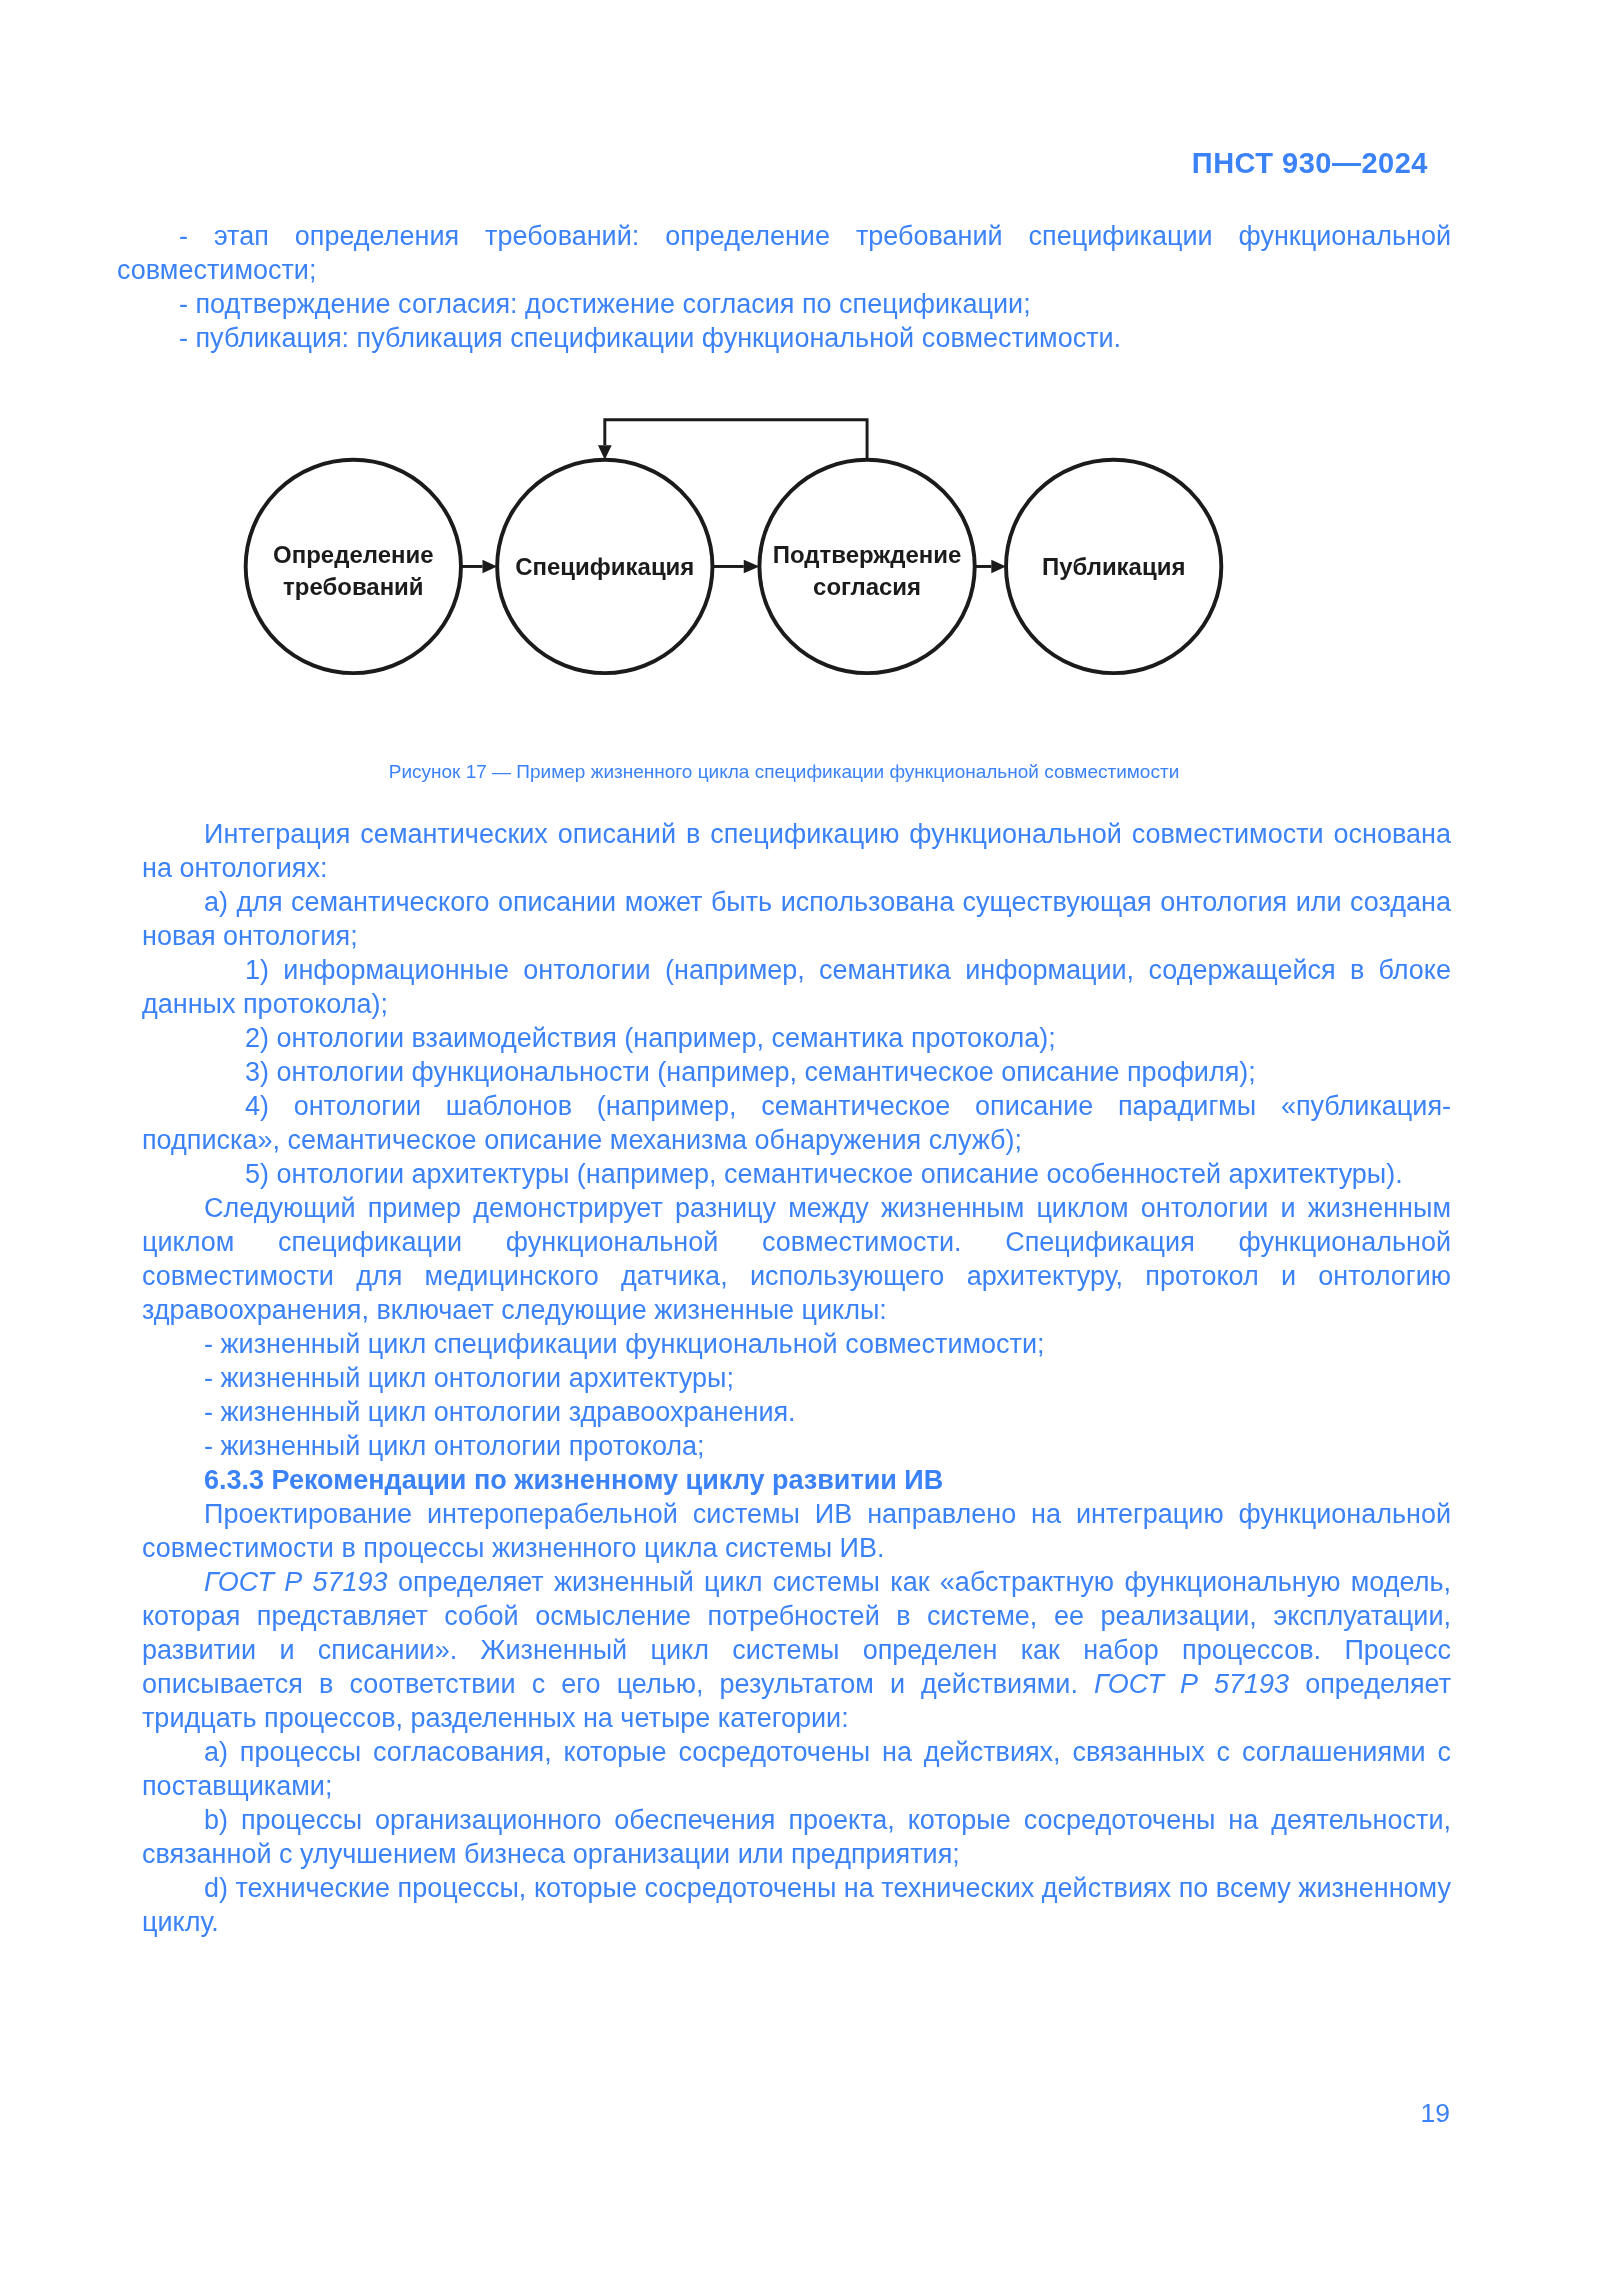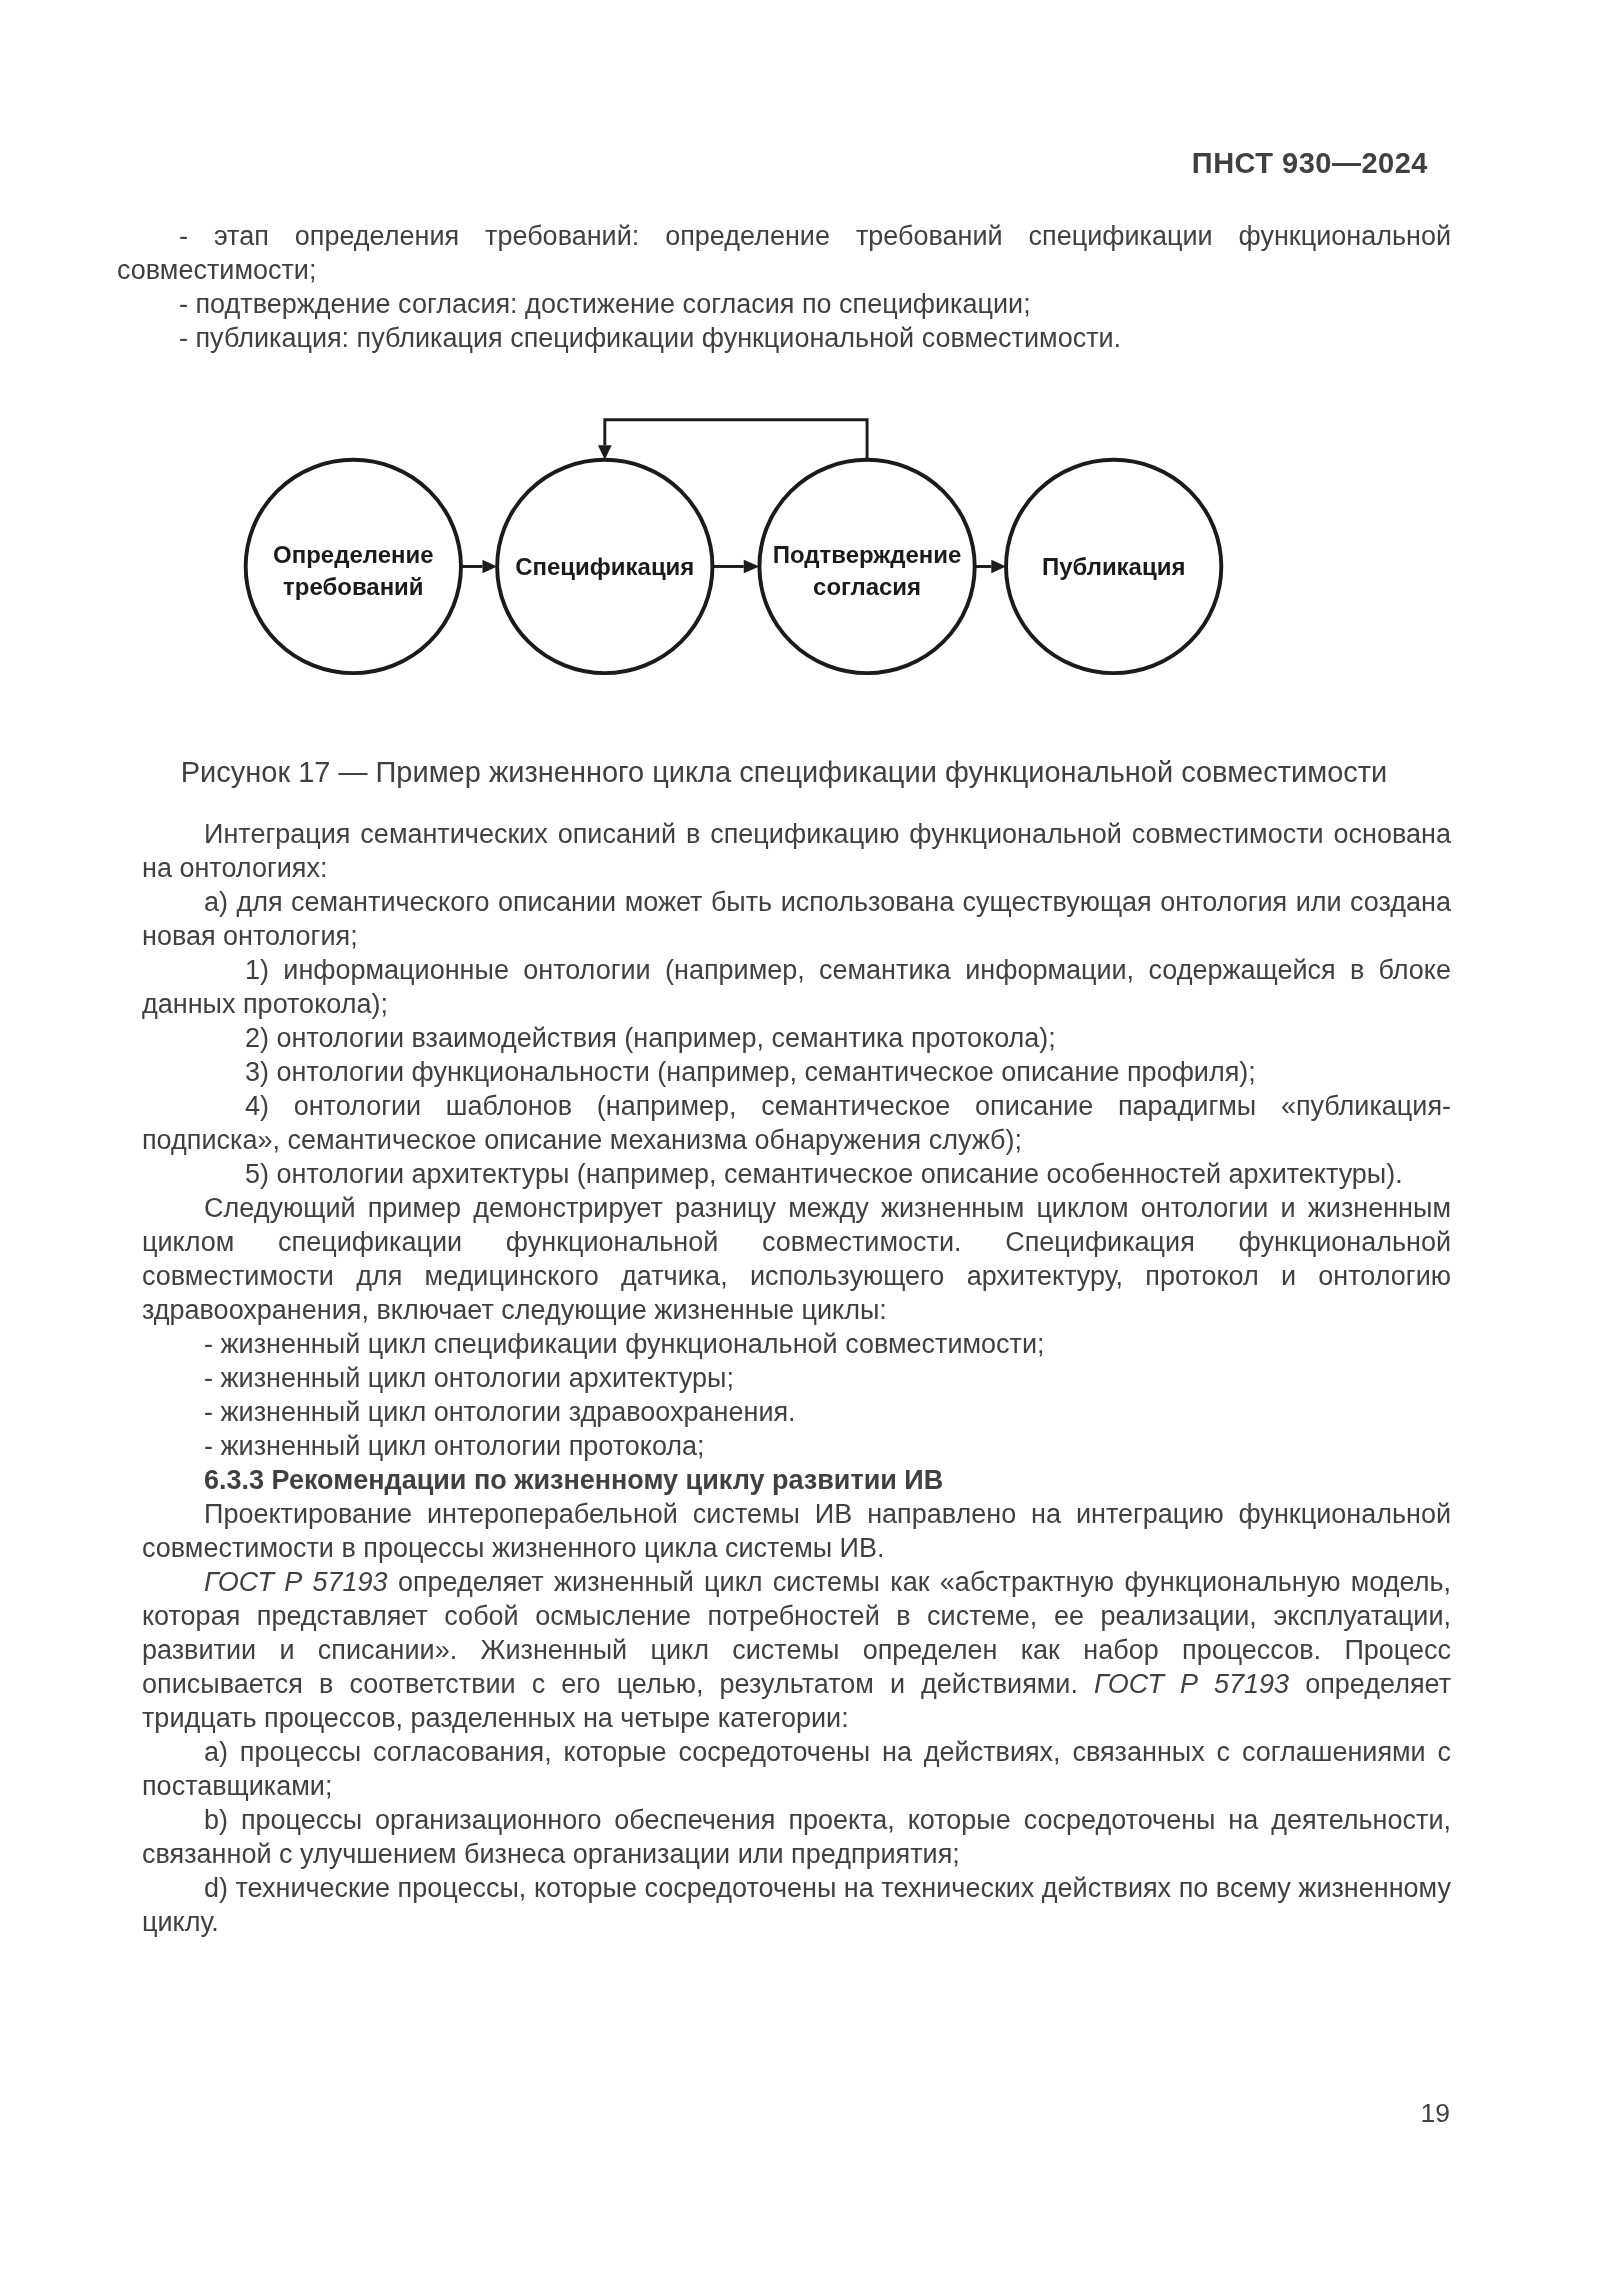--- a/index.html
+++ b/index.html
@@ -1,21 +1,21 @@
 <!DOCTYPE html>
 <html><head>
 <meta charset="utf-8">
 <style>
   html,body { margin:0; padding:0; background:#e8e8e8; }
   .page {
     position:relative;
     width:1621px; height:2293px;
     background:#ffffff;
     font-family:"Liberation Sans", sans-serif;
-    color:#404040;
+    color:#3b82f6;
     overflow:hidden;
   }
   .doc-header {
     position:absolute; top:147px; right:193px;
     font-size:29px; font-weight:700; letter-spacing:0.5px;
     white-space:nowrap;
   }
   .content {
     position:absolute; left:117px; top:219px; width:1334px;
     font-size:27px; line-height:34px;
@@ -37,21 +37,21 @@
   .figure .flow { stroke:#1b1b1b; stroke-width:3; fill:none; }
   .figure .head { fill:#1b1b1b; stroke:none; }
   .figure text {
     font-family:"Liberation Sans", sans-serif;
     font-size:24.5px; font-weight:700;
     fill:#1b1b1b; text-anchor:middle;
   }
   .caption {
     margin-top:76px;
     text-align:center; text-indent:0;
-    font-size:29px; line-height:32px;
+    font-size:19px; line-height:32px;
   }
   #main-paragraphs { margin-top:29px;margin-left:25px; }
   .pageno {
     position:absolute; top:2098px; right:171px;
     font-size:26.5px;
   }
 </style>
 </head>
 <body>
 

